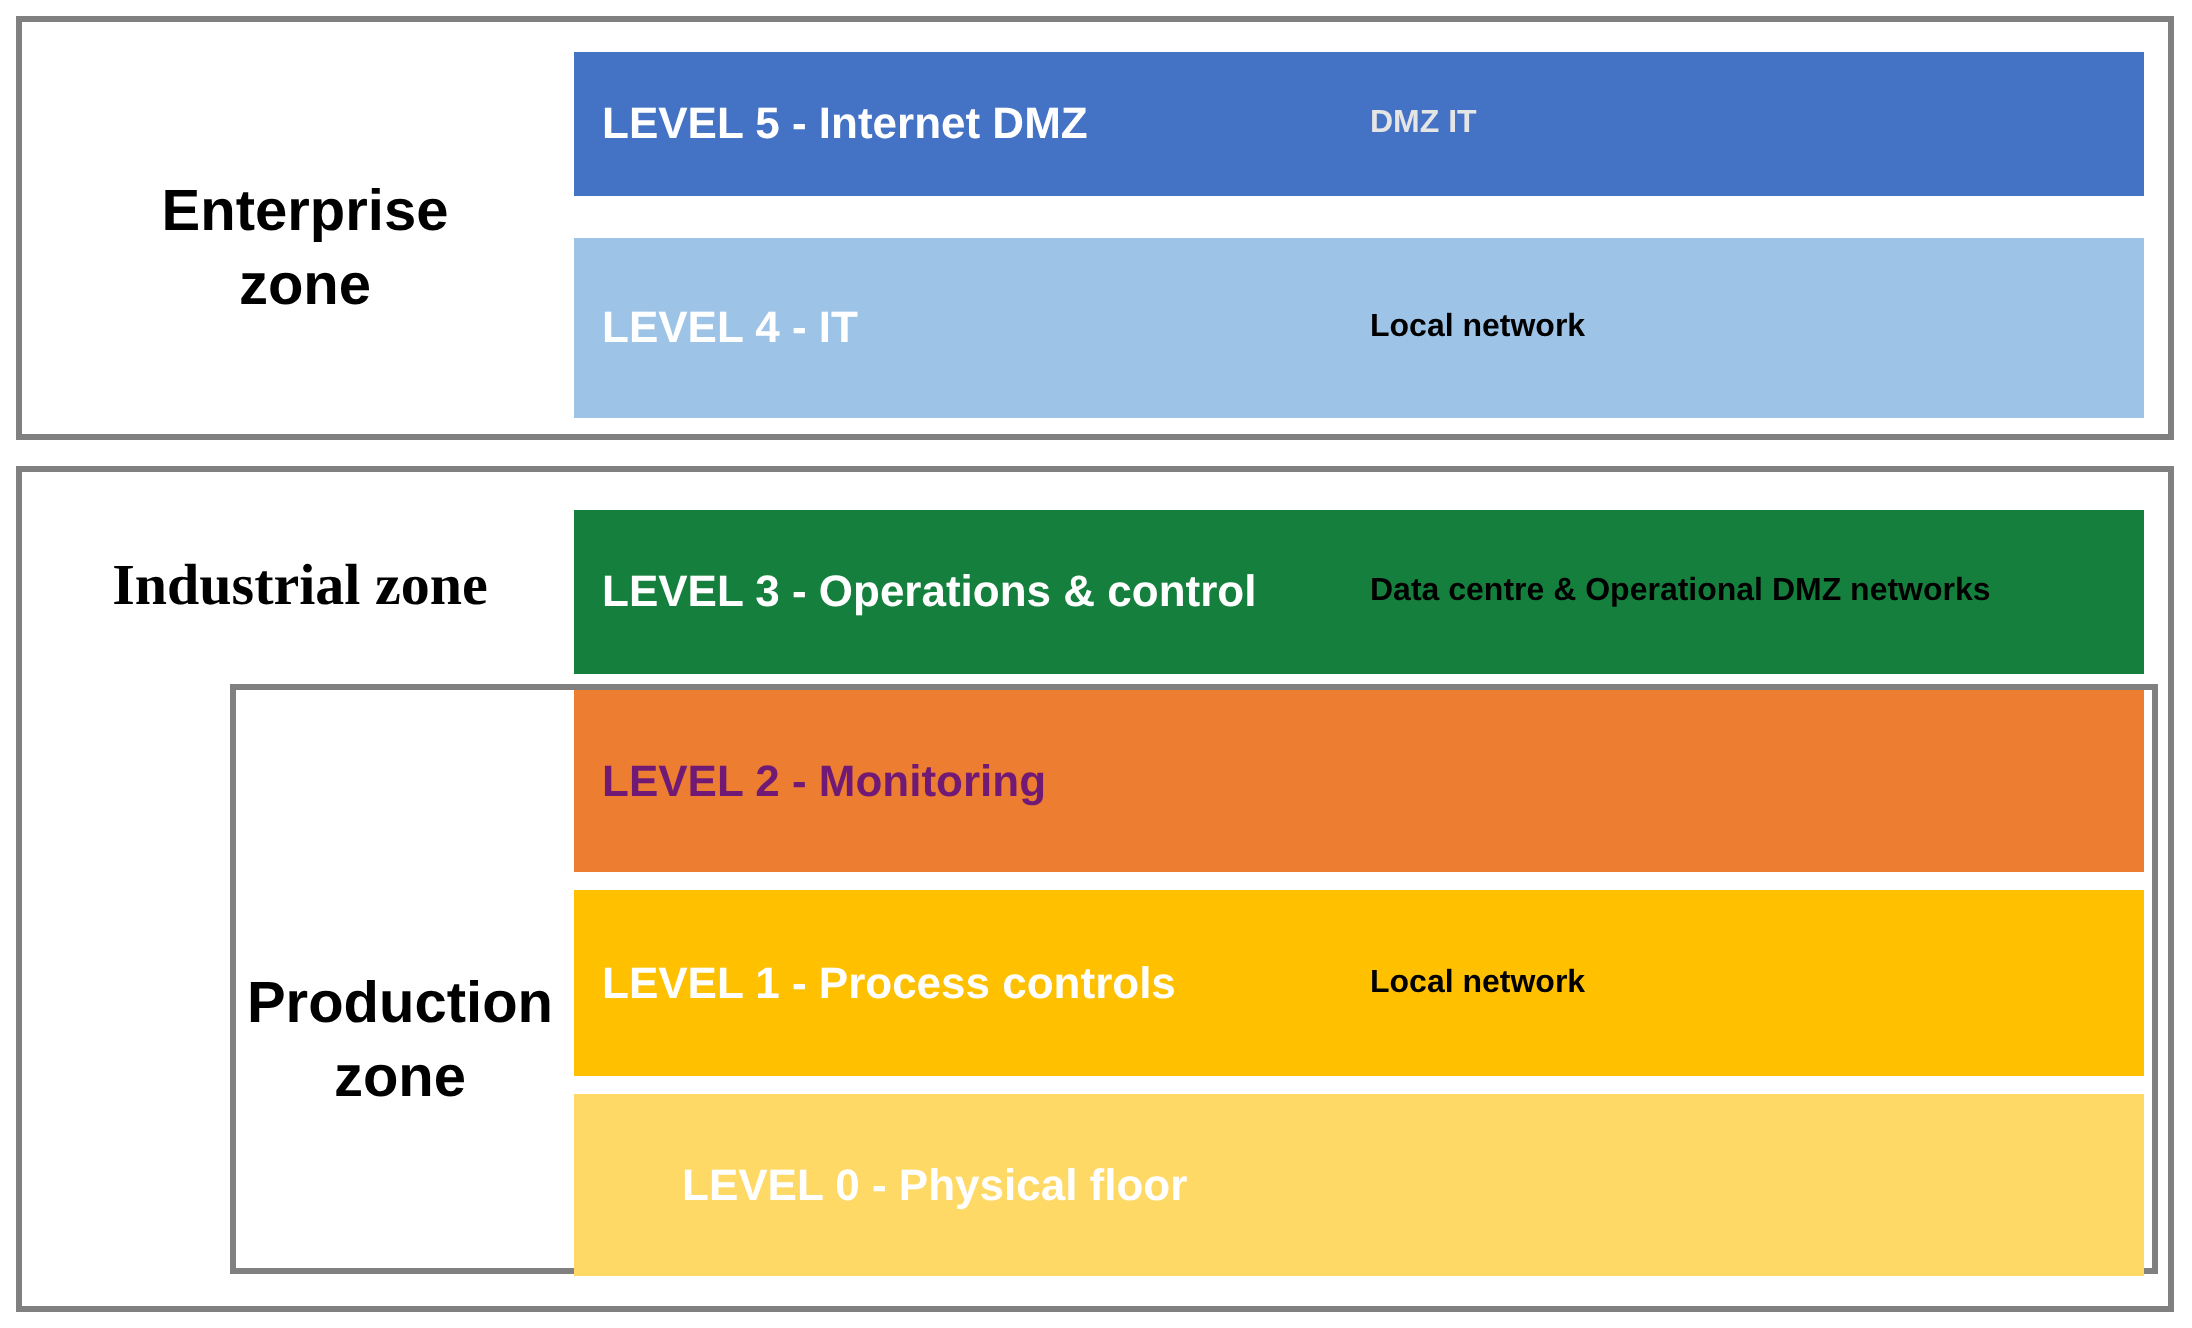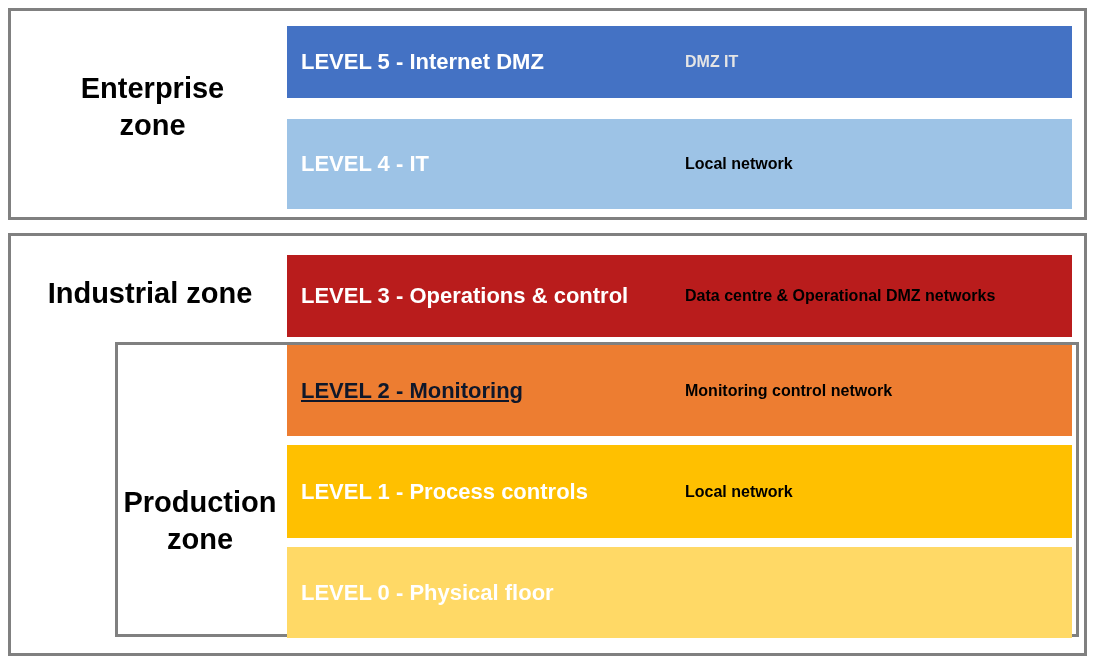--- a/index.html
+++ b/index.html
@@ -58,21 +58,21 @@
     position: absolute;
     color: #000000;
     font-weight: bold;
     text-align: center;
     line-height: 1.28;
     z-index: 4;
     white-space: pre-line;
   }
   #enterprise-label {
     left: 30px;
-    top: 70px;
+    top: 88px;
     width: 245px;
     font-size: 29px;
   }
   #industrial-label {
     left: 14px;
     top: 275px;
     width: 272px;
     font-size: 29px;
   }
   #production-label {
@@ -123,47 +123,46 @@
 
   <div class="zone-frame" id="enterprise-frame" style="border-color: rgb(128, 128, 128);"></div>
 
   <div class="zone-frame" id="industrial-frame" style="border-color: rgb(128, 128, 128);"></div>
 
   <div id="production-frame" style="border-color: rgb(128, 128, 128);"></div>
 
   <div class="zone-label" id="enterprise-label" style="color: rgb(0, 0, 0);">Enterprise
 zone</div>
 
-  <div class="zone-label" id="industrial-label" style="color: rgb(0, 0, 0);">Industrial zone</div>
+  <div class="zone-label" id="industrial-label" style="color: rgb(0, 0, 0); font-family: Liberation Serif, serif;">Industrial zone</div>
 
   <div class="zone-label" id="production-label" style="color: rgb(0, 0, 0); margin-top: 47px;">Production
 zone</div>
 
   <div class="level-bar" id="bar-level5" style="background-color: rgb(68, 114, 196);">
     <span class="level-title" style="color: rgb(255, 255, 255);">LEVEL 5 - Internet DMZ</span>
     <span class="level-desc" style="color: #e5e5e5;">DMZ IT</span>
   </div>
 
   <div class="level-bar" id="bar-level4" style="background-color: rgb(157, 195, 230);">
     <span class="level-title" style="color: rgb(255, 255, 255);">LEVEL 4 - IT</span>
     <span class="level-desc" style="color: rgb(0, 0, 0);">Local network</span>
   </div>
 
-  <div class="level-bar" id="bar-level3" style="background-color: #b91c1c;">
+  <div class="level-bar" id="bar-level3" style="background-color: #15803d;">
     <span class="level-title" style="color: rgb(255, 255, 255);">LEVEL 3 - Operations &amp; control</span>
     <span class="level-desc" style="color: rgb(0, 0, 0); text-align: center;">Data centre &amp; Operational DMZ networks</span>
   </div>
 
   <div class="level-bar" id="bar-level2" style="background-color: rgb(237, 125, 49);">
-    <span class="level-title" style="color: #0f172a; text-decoration: underline;">LEVEL 2 - Monitoring</span>
-    <span class="level-desc" style="color: rgb(0, 0, 0);">Monitoring control network</span>
+    <span class="level-title" style="color: #701a75;">LEVEL 2 - Monitoring</span>
   </div>
 
   <div class="level-bar" id="bar-level1" style="background-color: rgb(255, 192, 0);">
     <span class="level-title" style="color: rgb(255, 255, 255);">LEVEL 1 - Process controls</span>
     <span class="level-desc" style="color: rgb(0, 0, 0);">Local network</span>
   </div>
 
   <div class="level-bar" id="bar-level0" style="background-color: rgb(255, 217, 102);">
-    <span class="level-title" style="color: rgb(255, 255, 255);">LEVEL 0 - Physical floor</span>
+    <span class="level-title" style="color: rgb(255, 255, 255); margin-left: 40px;">LEVEL 0 - Physical floor</span>
   </div>
 
 </div>
 
 </body></html>

